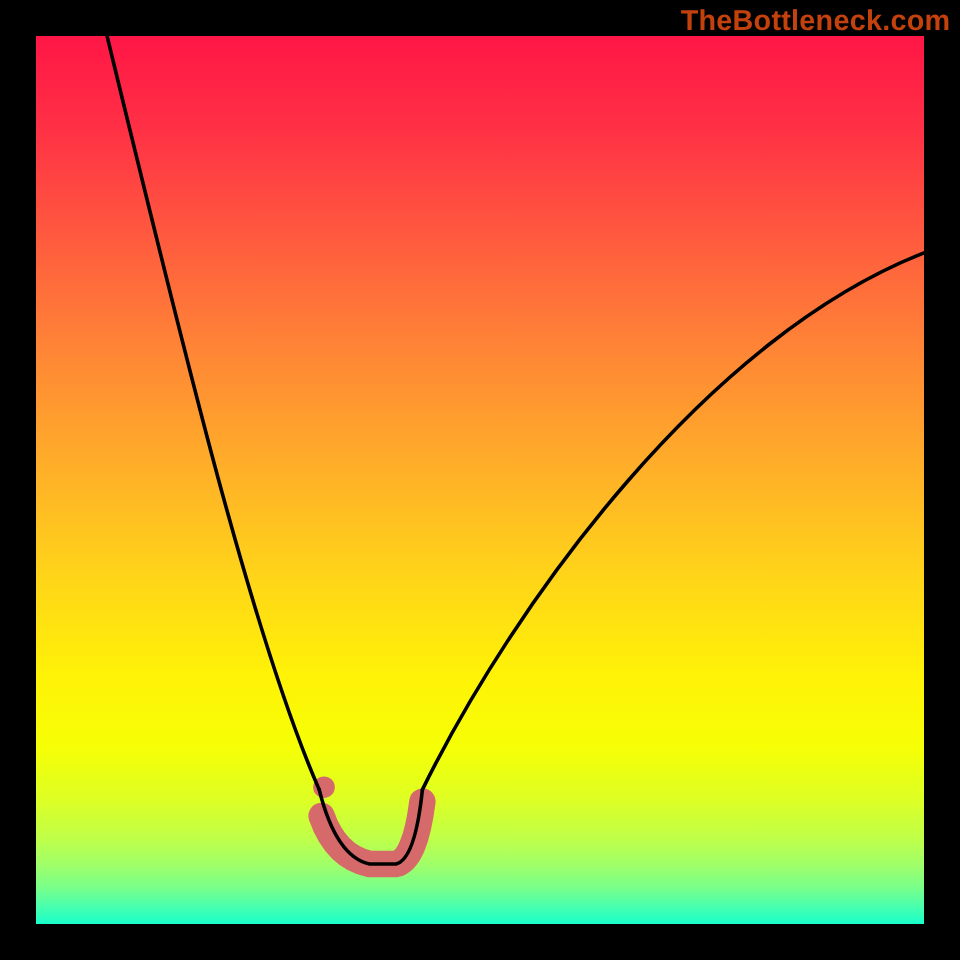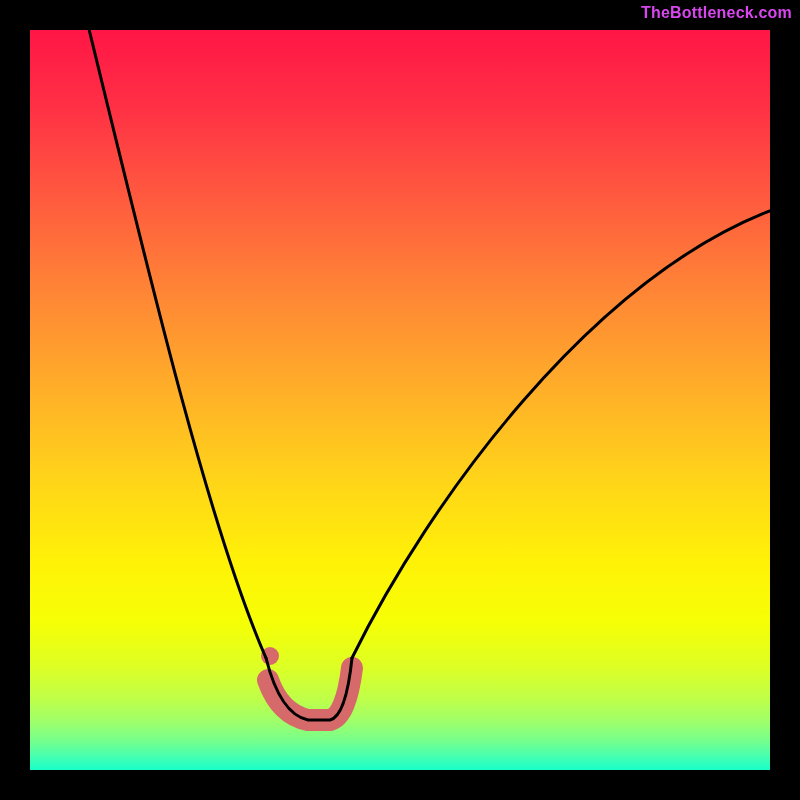--- a/index.html
+++ b/index.html
@@ -23,23 +23,23 @@
     position: absolute;
     left: 0;
     top: 0;
     width: 740px;
     height: 740px;
   }
   .watermark {
     position: absolute;
     top: 4px;
     right: 8px;
-    font-size: 16px;
+    font-size: 24px;
     font-weight: 600;
-    color: #d946ef;
+    color: #c2410c;
     letter-spacing: 0.2px;
     z-index: 10;
   }
   svg.curve {
     position: absolute;
     left: 0;
     top: 0;
     width: 740px;
     height: 740px;
     z-index: 5;

